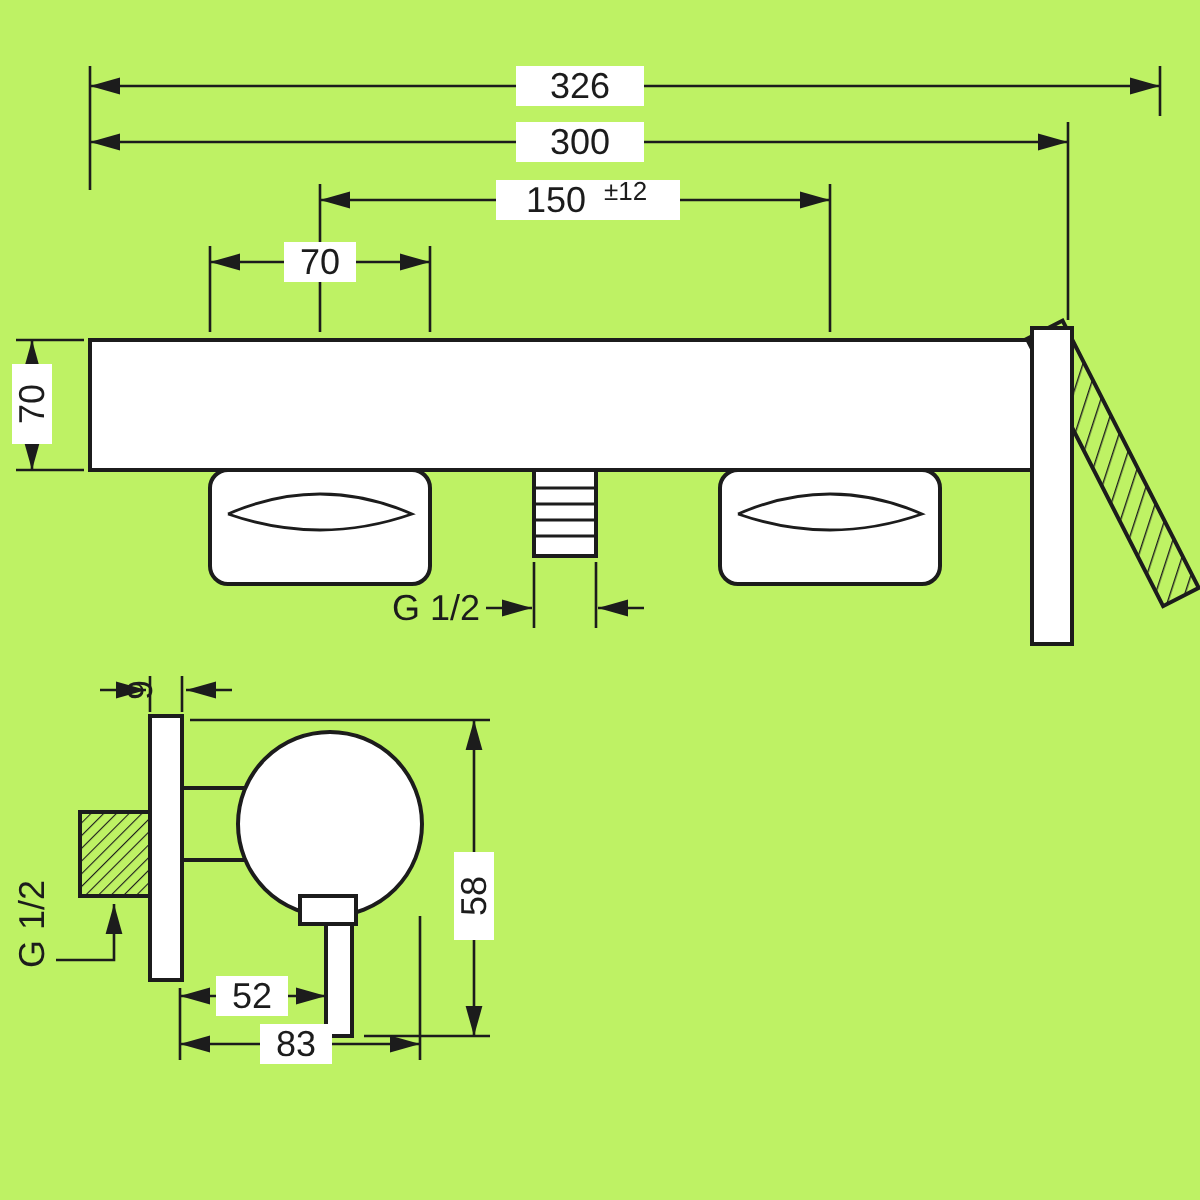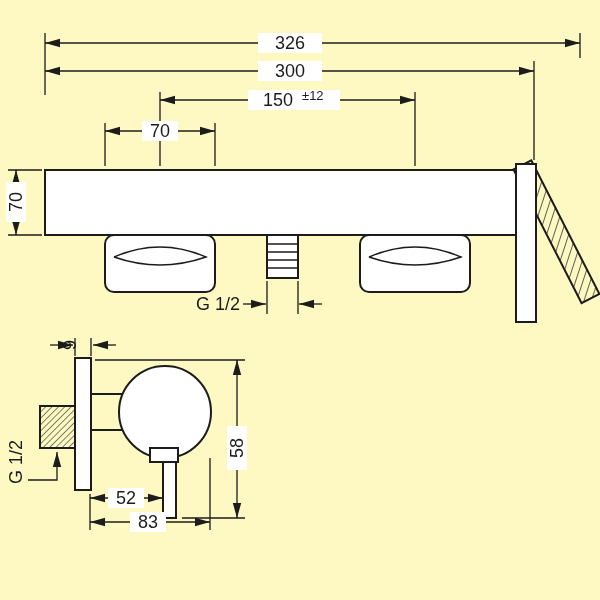--- a/index.html
+++ b/index.html
@@ -1,16 +1,16 @@
 <!DOCTYPE html>
 <html><head>
 <meta charset="utf-8">
 <style>
   html,body{margin:0;padding:0;background:#ffffff;}
-  .canvas{width:600px;height:600px;background:#fef9c3;position:relative;font-family:"Liberation Sans",sans-serif;overflow:hidden;}
+  .canvas{width:600px;height:600px;background:#bef264;position:relative;font-family:"Liberation Sans",sans-serif;overflow:hidden;}
   svg{display:block;}
   .obj{stroke:#1c1c1c;stroke-width:2;fill:none;stroke-linecap:square;}
   .objf{stroke:#1c1c1c;stroke-width:2;fill:#ffffff;}
   .objh{stroke:#1c1c1c;stroke-width:2;fill:url(#hatch);}
   .objt{stroke:#1c1c1c;stroke-width:2;fill:url(#thread);}
   .thin{stroke:#1c1c1c;stroke-width:1.4;fill:none;}
   .dim{stroke:#1c1c1c;stroke-width:1.3;fill:none;}
   .wbg{fill:#ffffff;stroke:none;}
   .lbl{font-family:"Liberation Sans",sans-serif;font-size:18px;fill:#1c1c1c;}
   .lbl-sm{font-size:13px;}

